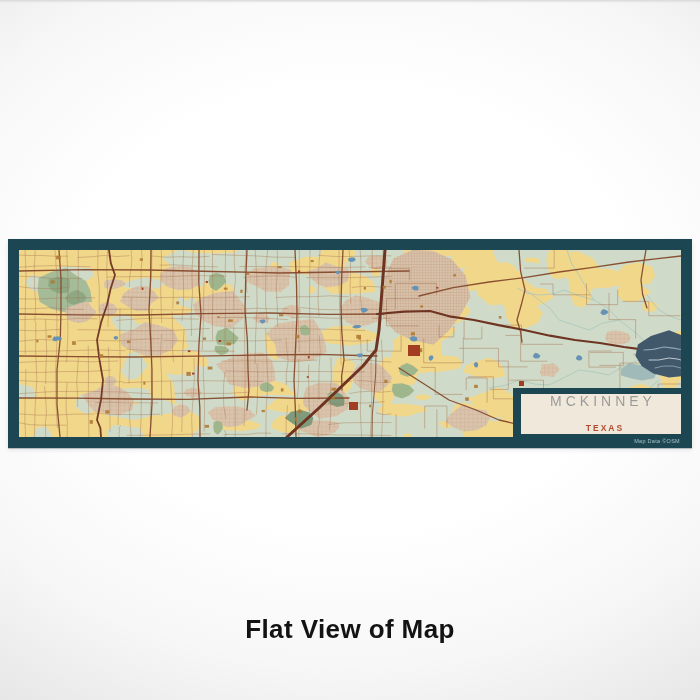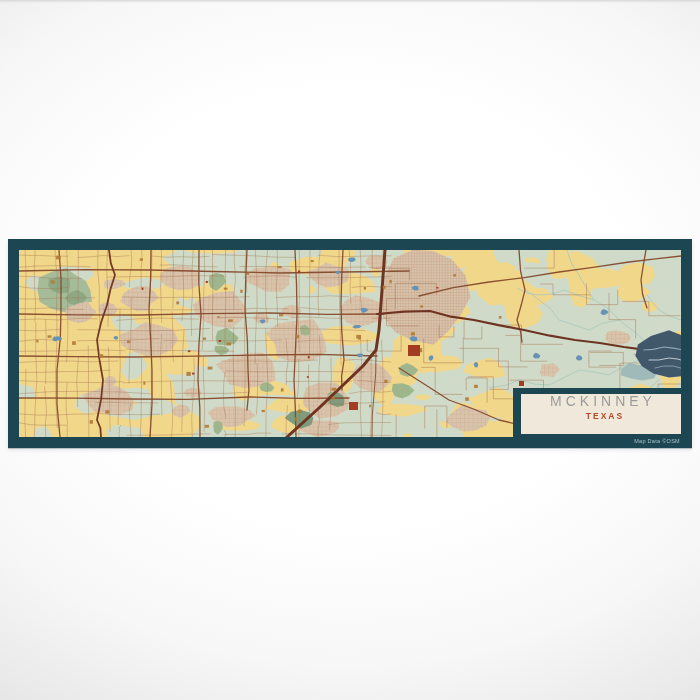--- a/index.html
+++ b/index.html
@@ -29,21 +29,21 @@
   }
   .map-area svg{display:block;width:662px;height:187px;}
   
   .label-box{
     position:absolute;right:0;bottom:0;width:179px;height:60px;
     background:var(--frame,#1c4752);
   }
   .label-inner{
     position:absolute;left:8px;top:6px;right:11px;bottom:14px;
     background:var(--cream,#f0e9db);
-    display:flex;flex-direction:column;align-items:center;justify-content:flex-start;
+    display:flex;flex-direction:column;align-items:center;justify-content:space-between;
   }
   .map-title{
     font-size:14px;font-weight:300;letter-spacing:4px;
     color:var(--title-gray,#9b9b9b);line-height:15px;white-space:nowrap;
     margin-left:4px; 
   }
   .map-subtitle{
     font-size:8.5px;font-weight:700;letter-spacing:2px;
     color:var(--subtitle-red,#b5492e);line-height:11px;margin-top:2px;margin-left:8px;
     white-space:nowrap;
@@ -514,13 +514,14 @@
     <div class="label-box">
       <div class="label-inner">
         <div class="map-title">MCKINNEY</div>
         <div class="map-subtitle">TEXAS</div>
       </div>
     </div>
 
     <div class="map-attribution">Map Data ©OSM</div>
   </div>
 
+  <div class="caption">Flat View of Map</div>
 </div>
 
 </body></html>

